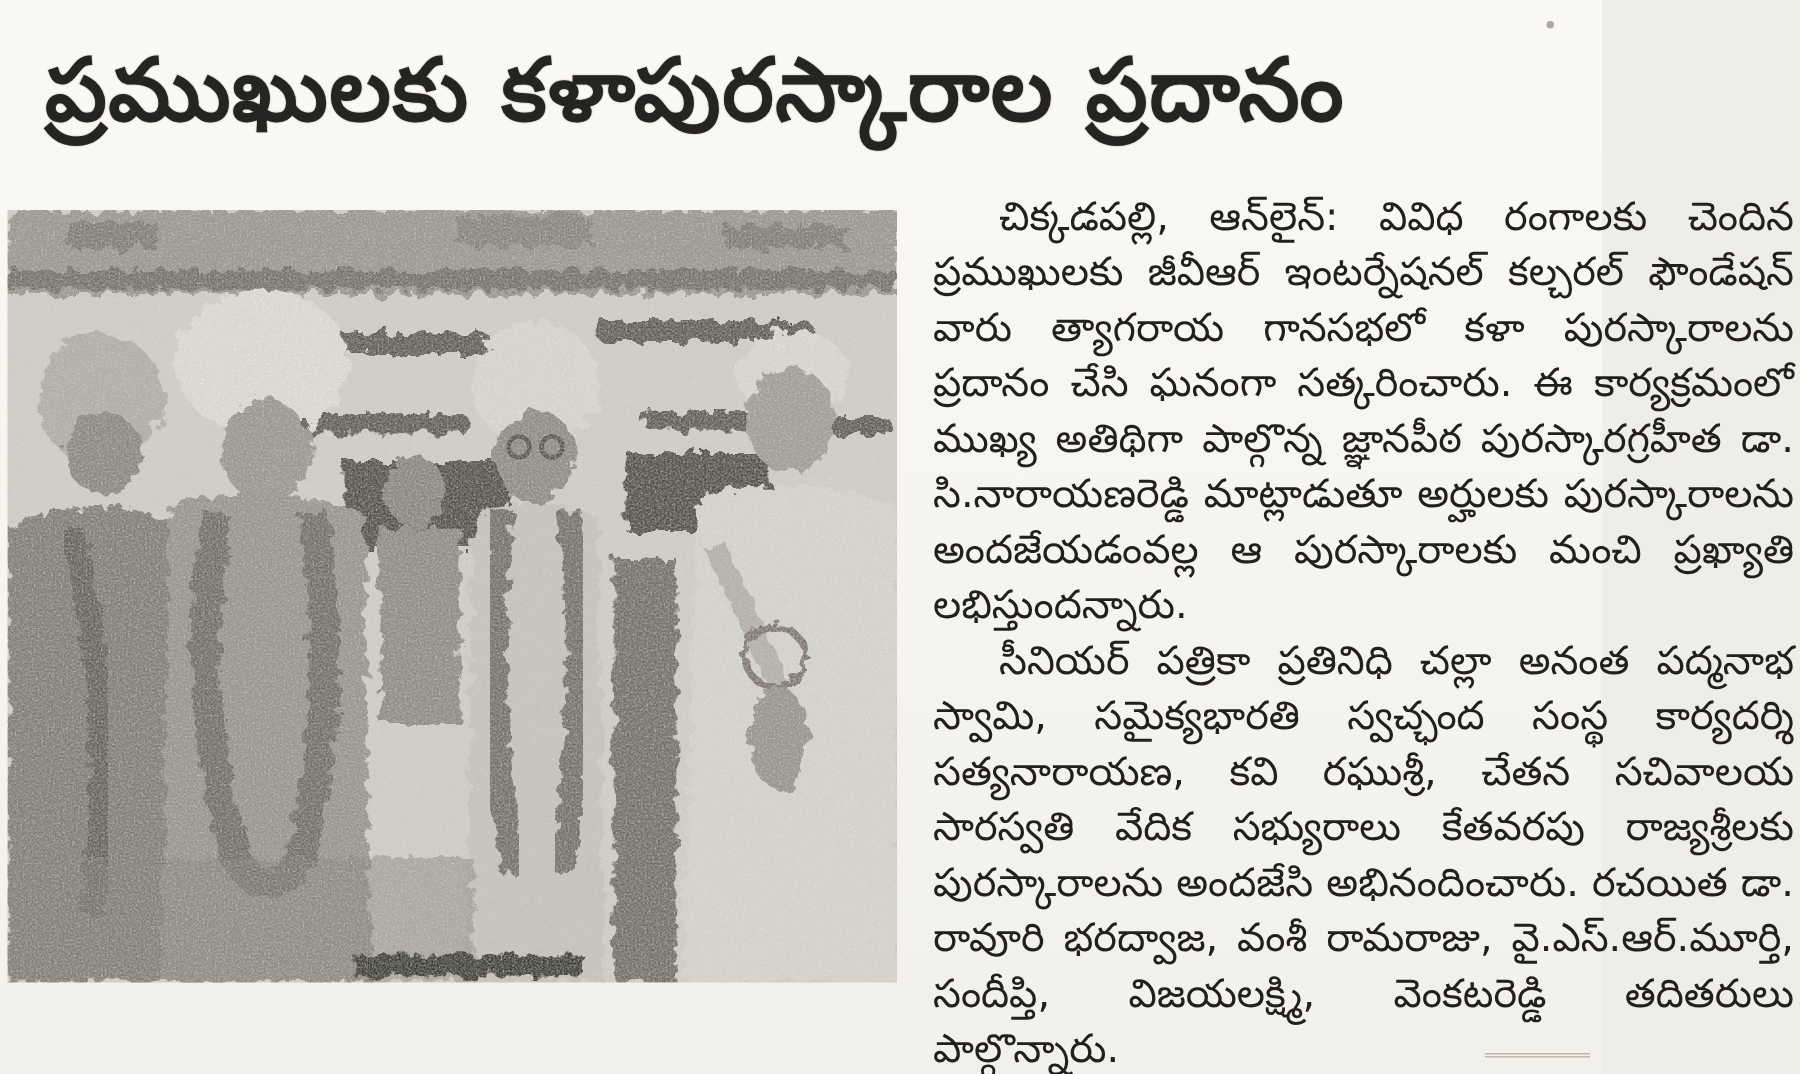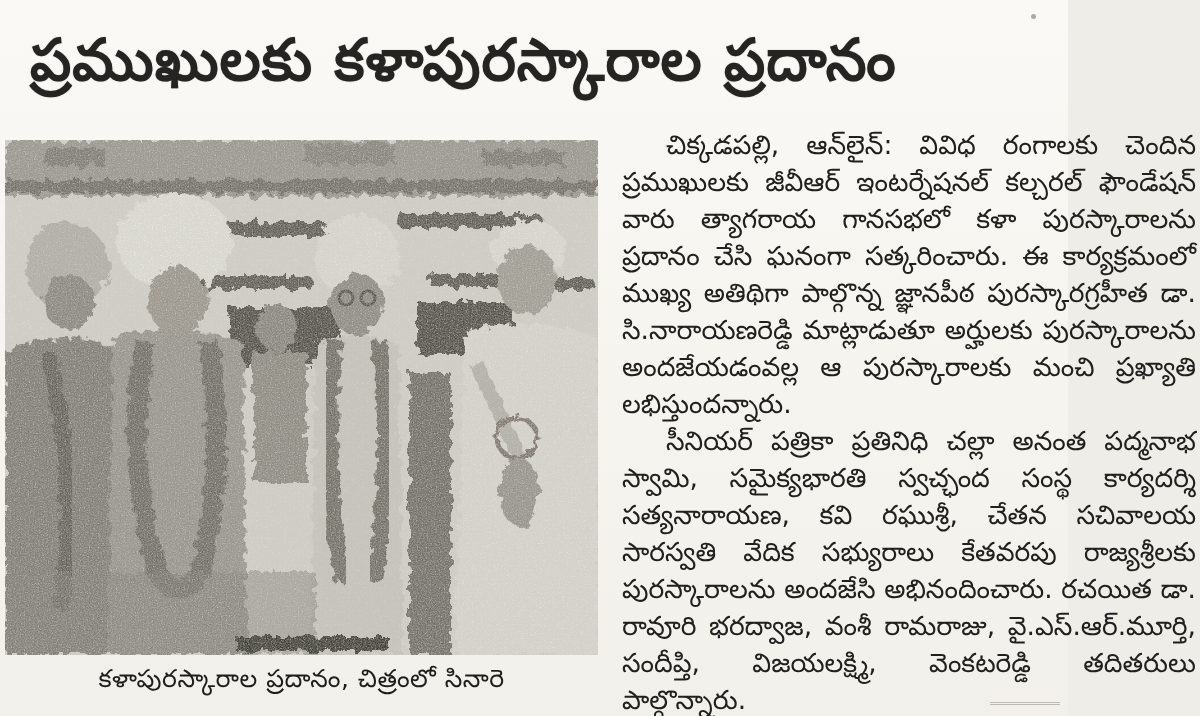--- a/index.html
+++ b/index.html
@@ -161,21 +161,20 @@
           <circle cx="512" cy="298" r="20" fill="none" stroke="#7b7168" stroke-width="5" filter="url(#rough)"></circle>
           <ellipse cx="514" cy="352" rx="20" ry="34" fill="#97938a" filter="url(#rough)"></ellipse>
         </g>
 
         <rect x="0" y="432" width="310" height="83" fill="#7f7b72" opacity="0.5" filter="url(#rough)"></rect>
         <rect x="230" y="497" width="155" height="14" fill="#33312c" filter="url(#rough)"></rect>
 
         <rect width="593" height="515" filter="url(#grain)" opacity="0.85"></rect>
       </svg>
     </div>
-    <figcaption class="caption" lang="te">కళాపురస్కారాల ప్రదానం, చిత్రంలో సినారె</figcaption>
   </figure>
 
   <div class="article">
     <p lang="te">చిక్కడపల్లి, ఆన్‌లైన్: వివిధ రంగాలకు చెందిన ప్రముఖులకు జీవీఆర్ ఇంటర్నేషనల్ కల్చరల్ ఫౌండేషన్ వారు త్యాగరాయ గానసభలో కళా పురస్కారాలను ప్రదానం చేసి ఘనంగా సత్కరించారు. ఈ కార్యక్రమంలో ముఖ్య అతిథిగా పాల్గొన్న జ్ఞానపీఠ పురస్కారగ్రహీత డా. సి.నారాయణరెడ్డి మాట్లాడుతూ అర్హులకు పురస్కారాలను అందజేయడంవల్ల ఆ పురస్కారాలకు మంచి ప్రఖ్యాతి లభిస్తుందన్నారు.</p>
     <p lang="te">సీనియర్ పత్రికా ప్రతినిధి చల్లా అనంత పద్మనాభ స్వామి, సమైక్యభారతి స్వచ్ఛంద సంస్థ కార్యదర్శి సత్యనారాయణ, కవి రఘుశ్రీ, చేతన సచివాలయ సారస్వతి వేదిక సభ్యురాలు కేతవరపు రాజ్యశ్రీలకు పురస్కారాలను అందజేసి అభినందించారు. రచయిత డా. రావూరి భరద్వాజ, వంశీ రామరాజు, వై.ఎస్.ఆర్.మూర్తి, సందీప్తి, విజయలక్ష్మి, వెంకటరెడ్డి తదితరులు పాల్గొన్నారు.</p>
   </div>
 
   <div class="scan-dashes"></div>
 
 </div>

